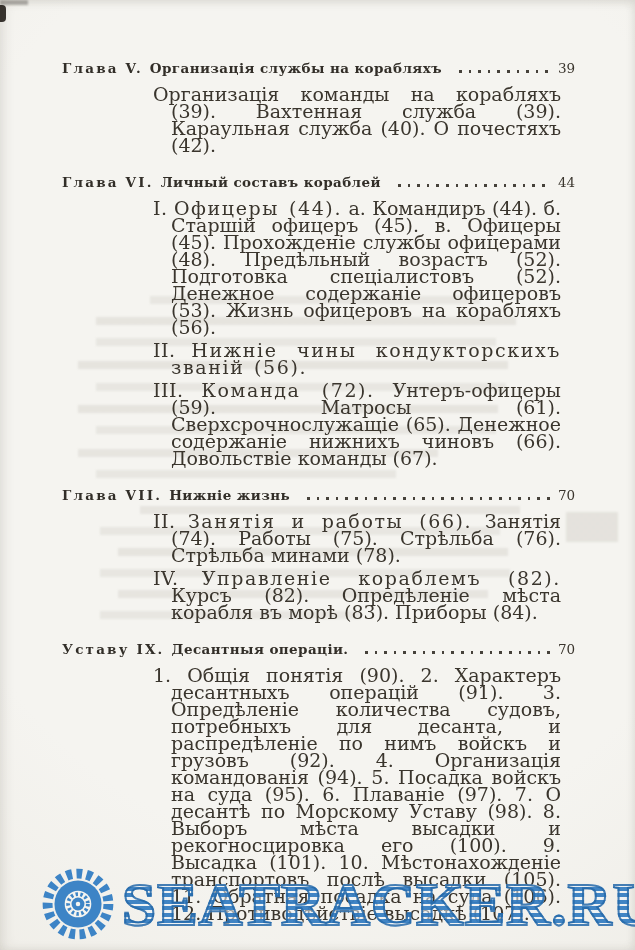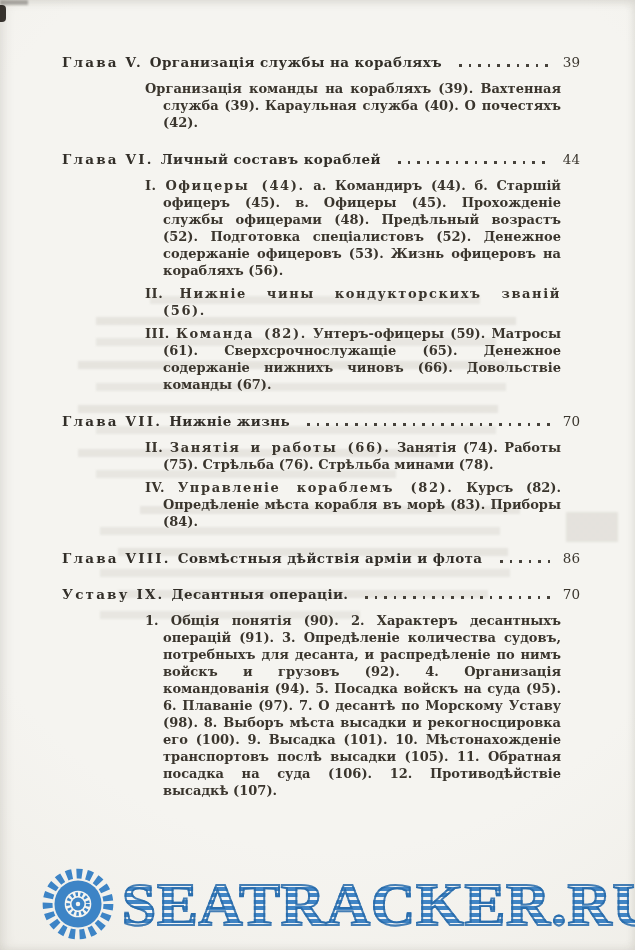--- a/index.html
+++ b/index.html
@@ -40,37 +40,37 @@
       linear-gradient(rgba(122,114,98,.10),rgba(122,114,98,.10)),
       linear-gradient(rgba(122,114,98,.13),rgba(122,114,98,.13));
     background-size:
       330px 8px,420px 8px,400px 8px,430px 8px,410px 8px,420px 8px,400px 8px,360px 8px,
       300px 8px,380px 8px,400px 8px,390px 8px,410px 8px,370px 8px,260px 8px,52px 30px;
     background-position:
       150px 296px,96px 317px,96px 338px,78px 361px,96px 383px,78px 405px,96px 426px,78px 449px,
       96px 470px,140px 506px,100px 527px,118px 548px,100px 569px,118px 590px,100px 611px,566px 512px;
   }
 
-  .content{position:absolute;left:62px;top:54px;width:518px;color:#3a352d}
+  .content{position:absolute;left:62px;top:60px;width:518px;color:#3a352d}
   .chapter{margin-bottom:20px}
   .chapter-head{
     display:flex;align-items:baseline;white-space:nowrap;
     font-weight:bold;font-size:13.5px;color:#322e28;
   }
   .ch-label{letter-spacing:2.2px;margin-right:7px;flex:none}
   .ch-title{letter-spacing:.4px;flex:none}
   .leader{
     flex:1;height:2.6px;align-self:flex-end;margin:0 8px 3px 10px;
     background:repeating-linear-gradient(to right,transparent 0 7px,#46413a 7px 9.6px);
   }
-  .ch-page{flex:none;min-width:22px;text-align:right;font-weight:normal;font-size:13.5px;color:#3a352d}
+  .ch-page{flex:none;min-width:22px;font-weight:normal;font-size:13.5px;color:#3a352d}
   .entries{margin-left:83px;width:416px;margin-top:10px}
   .entry{
-    margin:0 0 6px 0;padding-left:18px;text-indent:-18px;
-    font-size:13px;line-height:17px;text-align:justify;color:#3a352d;font-weight:bold;
+    margin:0 0 6px 8px;padding-left:18px;text-indent:-18px;
+    font-size:19px;line-height:17px;text-align:justify;color:#3a352d;
   }
   .entry:last-child{margin-bottom:0}
   .e-num{letter-spacing:.5px}
   .e-lead{letter-spacing:1.6px;word-spacing:2px}
 
   .watermark{position:absolute;left:40px;bottom:8px;display:flex;align-items:center;gap:6px}
   .wm-sun{width:76px;height:76px;flex:none}
   .wm-text{
     font-family:"Liberation Serif","DejaVu Serif",serif;
     font-weight:bold;font-size:61px;line-height:1;letter-spacing:1px;white-space:nowrap;
@@ -104,45 +104,37 @@
     <section class="chapter">
       <div class="chapter-head">
         <span class="ch-label">Глава VI.</span>
         <span class="ch-title">Личный составъ кораблей</span>
         <span class="leader"></span>
         <span class="ch-page">44</span>
       </div>
       <div class="entries">
         <p class="entry"><span class="e-num">I.</span> <span class="e-lead">Офицеры (44).</span> <span class="e-rest">а. Командиръ (44). б. Старшій офицеръ (45). в. Офицеры (45). Прохожденіе службы офицерами (48). Предѣльный возрастъ (52). Подготовка спеціалистовъ (52). Денежное содержаніе офицеровъ (53). Жизнь офицеровъ на корабляхъ (56).</span></p>
         <p class="entry"><span class="e-num">II.</span> <span class="e-lead">Нижніе чины кондукторскихъ званій (56).</span> <span class="e-rest"></span></p>
-        <p class="entry"><span class="e-num">III.</span> <span class="e-lead">Команда (82).</span> <span class="e-rest">Унтеръ-офицеры (59). Матросы (61). Сверхсрочнослужащіе (65). Денежное содержаніе нижнихъ чиновъ (66). Довольствіе команды (67).</span></p>
+        <p class="entry"><span class="e-num">III.</span> <span class="e-lead">Команда (72).</span> <span class="e-rest">Унтеръ-офицеры (59). Матросы (61). Сверхсрочнослужащіе (65). Денежное содержаніе нижнихъ чиновъ (66). Довольствіе команды (67).</span></p>
       </div>
     </section>
 
     <section class="chapter">
       <div class="chapter-head">
         <span class="ch-label">Глава VII.</span>
         <span class="ch-title">Нижніе жизнь</span>
         <span class="leader"></span>
         <span class="ch-page">70</span>
       </div>
       <div class="entries">
         <p class="entry"><span class="e-num">II.</span> <span class="e-lead">Занятія и работы (66).</span> <span class="e-rest">Занятія (74). Работы (75). Стрѣльба (76). Стрѣльба минами (78).</span></p>
         <p class="entry"><span class="e-num">IV.</span> <span class="e-lead">Управленіе кораблемъ (82).</span> <span class="e-rest">Курсъ (82). Опредѣленіе мѣста корабля въ морѣ (83). Приборы (84).</span></p>
       </div>
     </section>
 
-    <section class="chapter">
-      <div class="chapter-head">
-        <span class="ch-label">Глава VIII.</span>
-        <span class="ch-title">Совмѣстныя дѣйствія арміи и флота</span>
-        <span class="leader"></span>
-        <span class="ch-page">86</span>
-      </div>
-    </section>
 
     <section class="chapter">
       <div class="chapter-head">
         <span class="ch-label">Уставу IX.</span>
         <span class="ch-title">Десантныя операціи.</span>
         <span class="leader"></span>
         <span class="ch-page">70</span>
       </div>
       <div class="entries">
         <p class="entry"><span class="e-num"></span> <span class="e-lead"></span> <span class="e-rest">1. Общія понятія (90). 2. Характеръ десантныхъ операцій (91). 3. Опредѣленіе количества судовъ, потребныхъ для десанта, и распредѣленіе по нимъ войскъ и грузовъ (92). 4. Организація командованія (94). 5. Посадка войскъ на суда (95). 6. Плаваніе (97). 7. О десантѣ по Морскому Уставу (98). 8. Выборъ мѣста высадки и рекогносцировка его (100). 9. Высадка (101). 10. Мѣстонахожденіе транспортовъ послѣ высадки (105). 11. Обратная посадка на суда (106). 12. Противодѣйствіе высадкѣ (107).</span></p>

